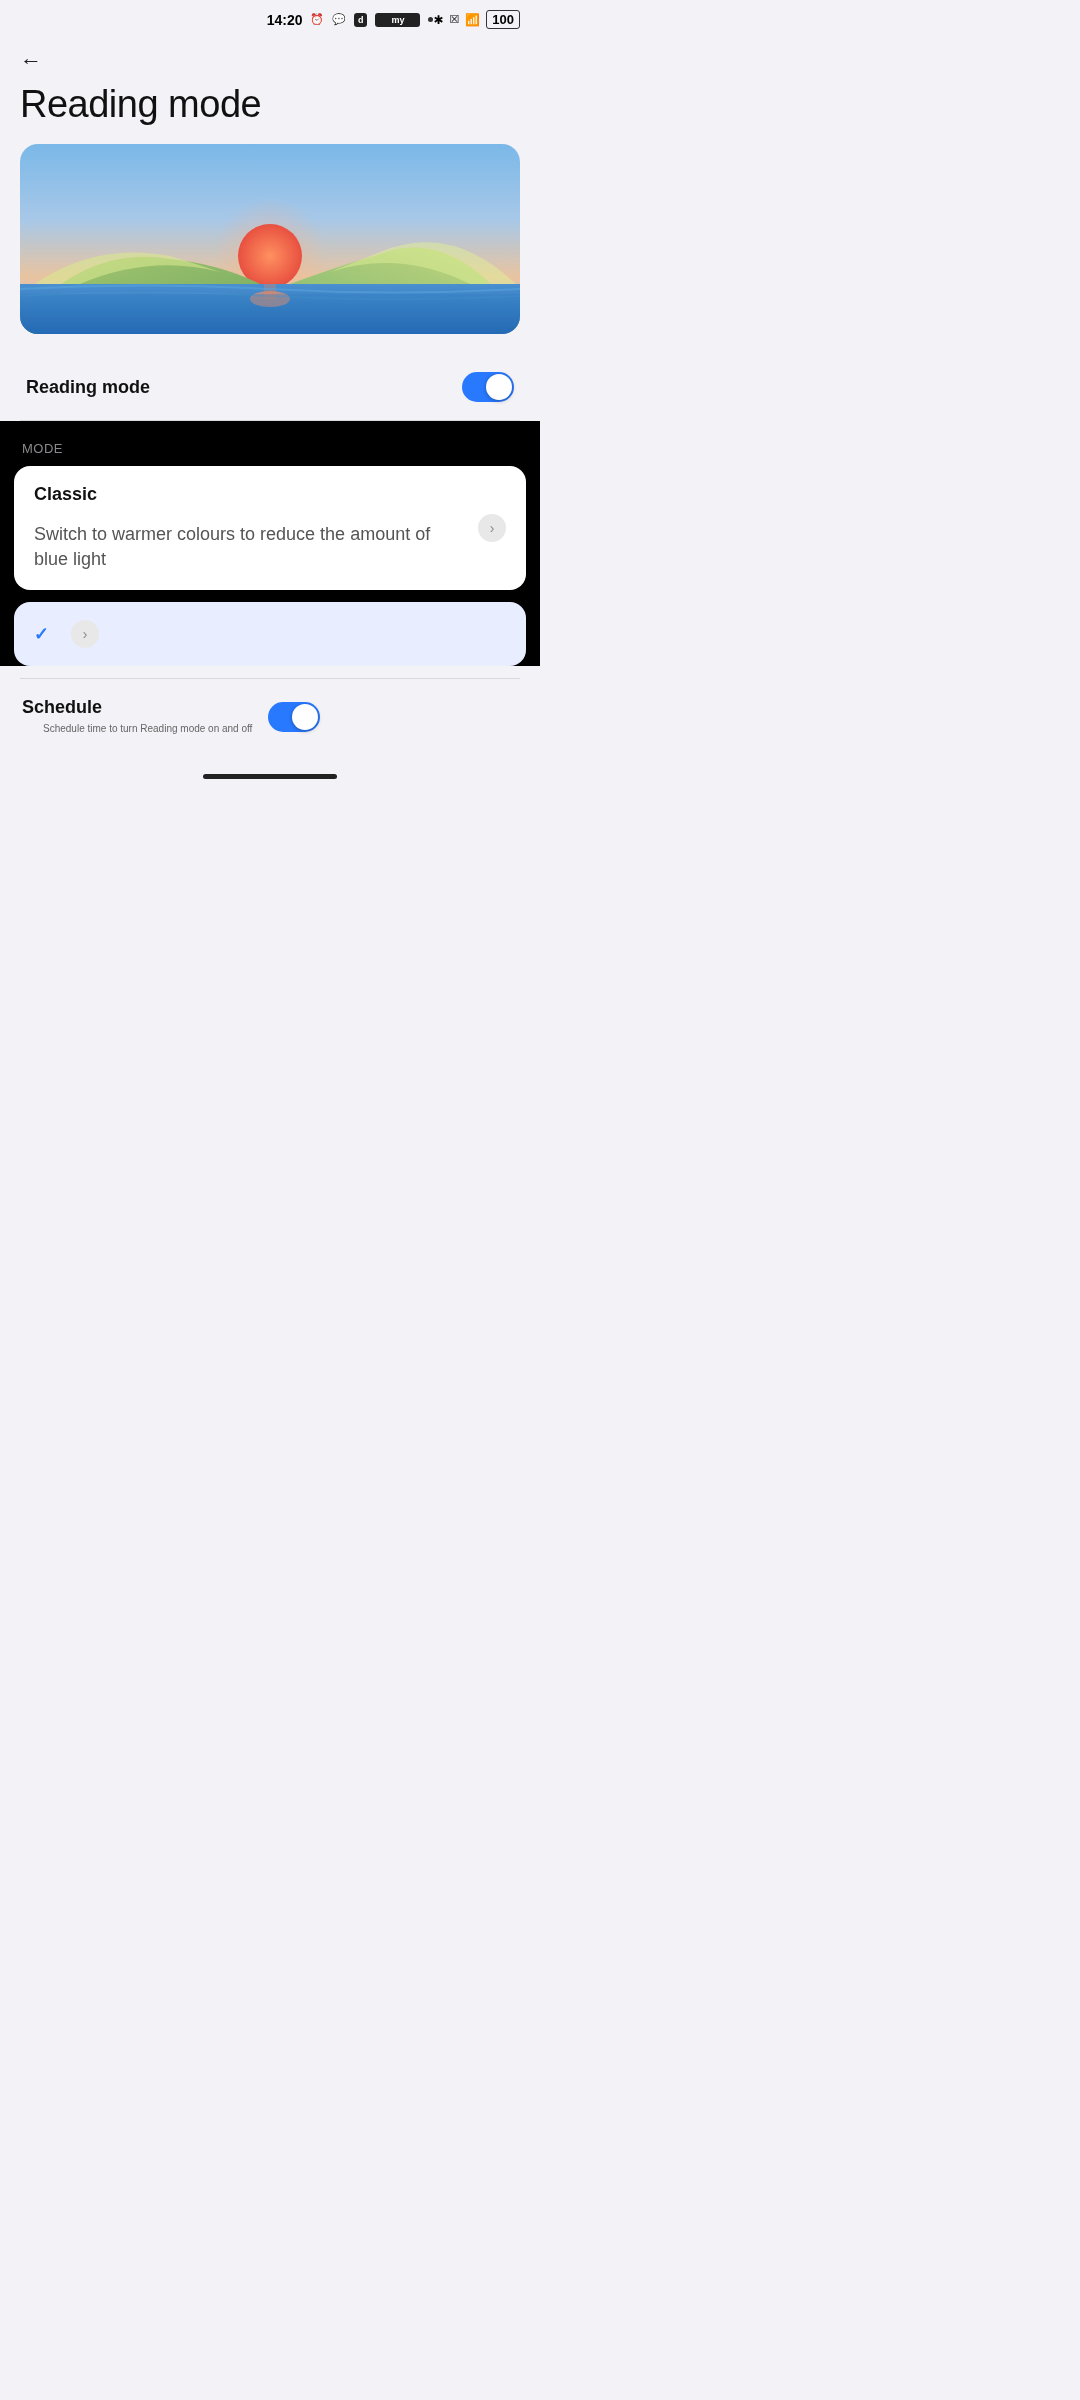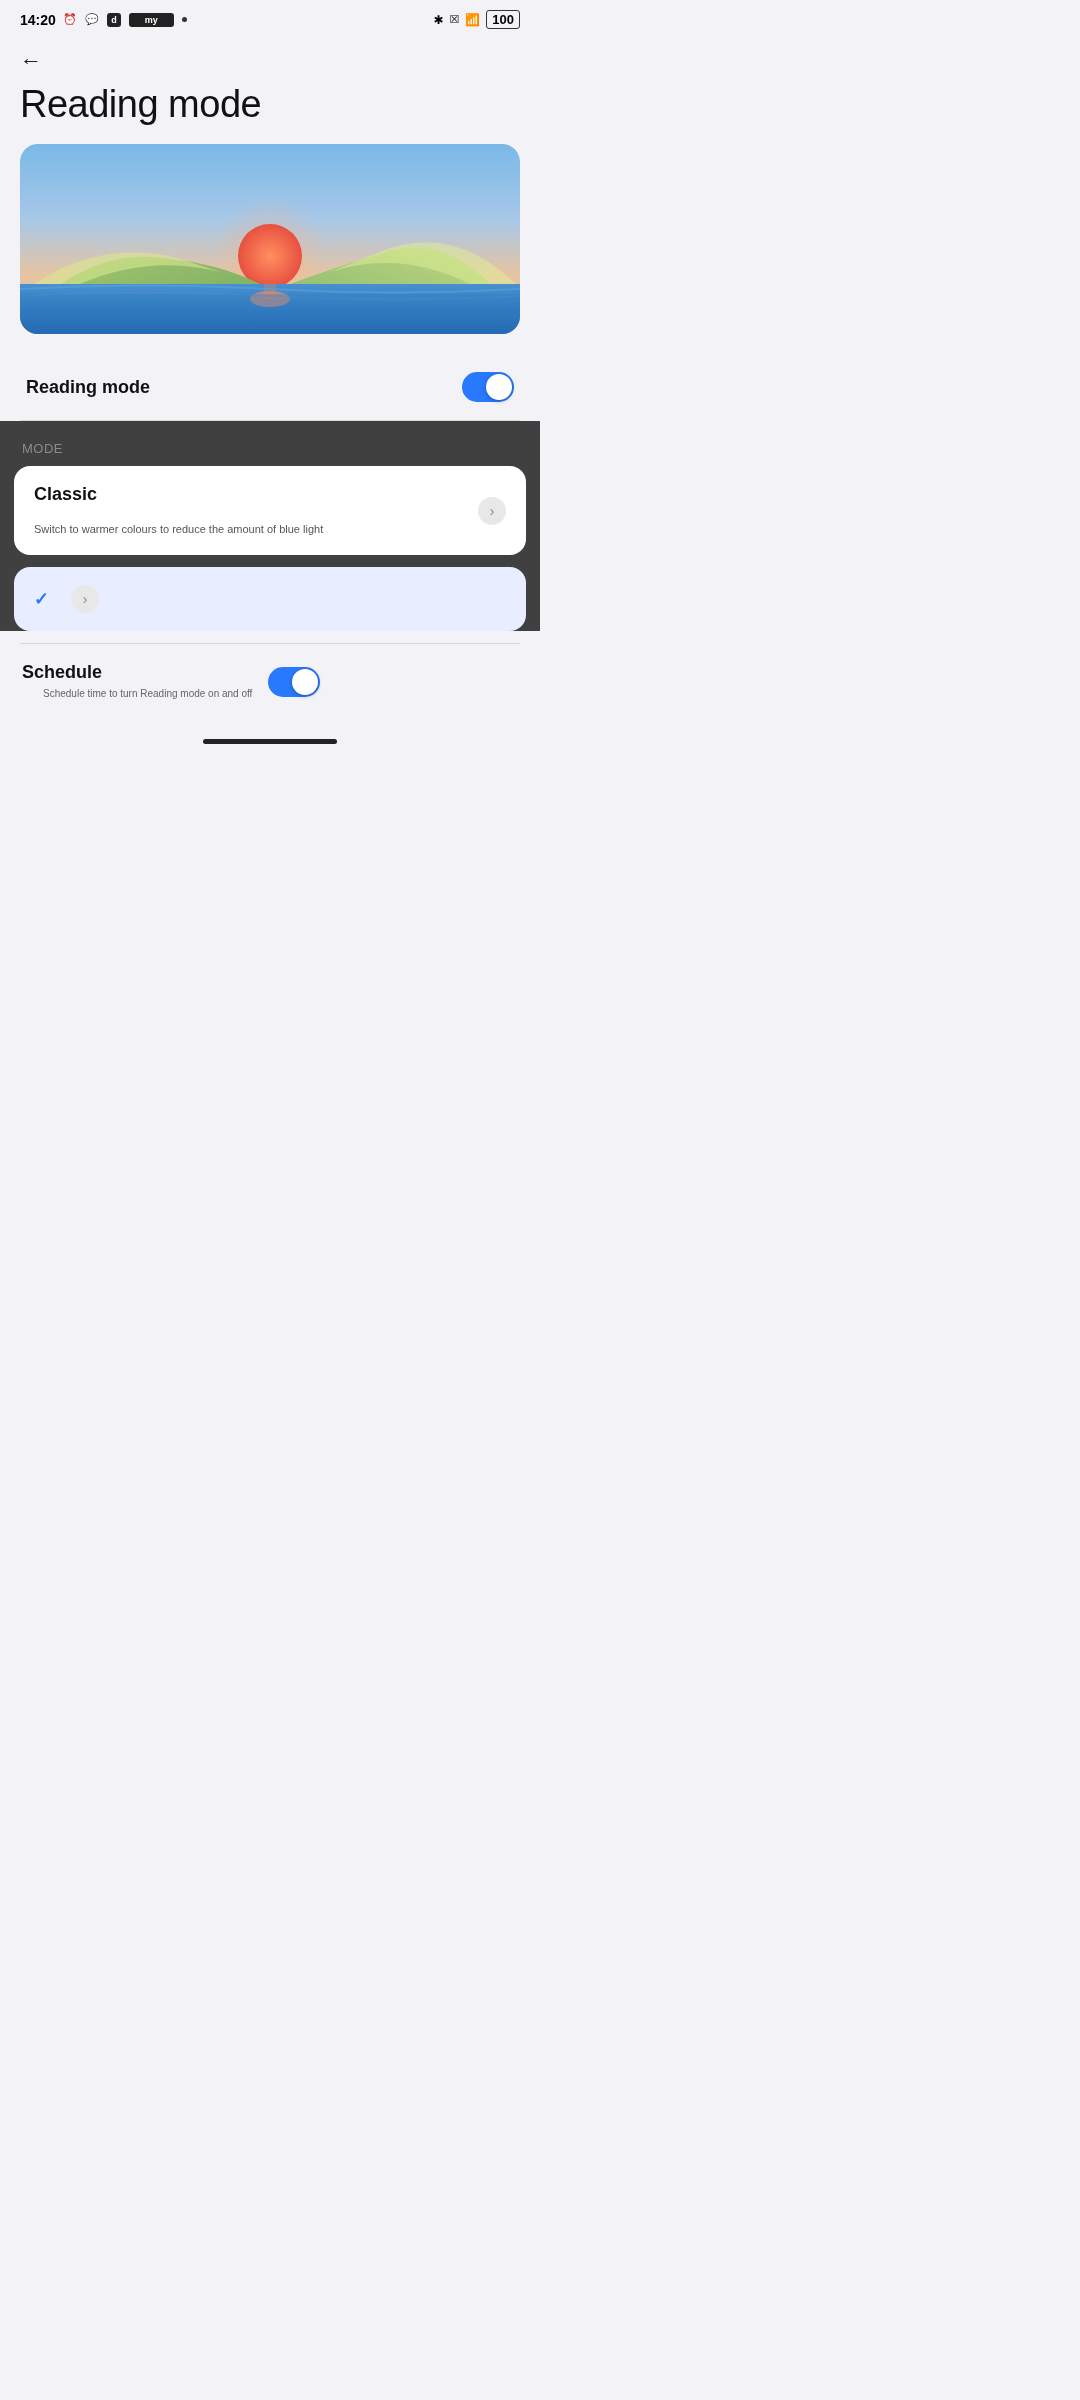--- a/index.html
+++ b/index.html
@@ -12,21 +12,21 @@
     body {
       width: 540px;
       min-height: 1200px;
       background-color: #f2f2f7;
       font-family: -apple-system, 'Helvetica Neue', Arial, sans-serif;
       overflow-x: hidden;
     }
 
     .status-bar {
       display: flex;
-      justify-content: space-between;
+      justify-content: flex-end;
       align-items: center;
       padding: 10px 20px 6px 20px;
       background: #f2f2f7;
     }
 
     .status-left {
       display: flex;
       align-items: center;
       gap: 8px;
       font-size: 13px;
@@ -162,21 +162,21 @@
       font-weight: 700;
       color: #111;
       margin-bottom: 4px;
     }
 
     .mode-card-title-selected {
       color: #2979ff;
     }
 
     .mode-card-desc {
-      font-size: 11px;
+      font-size: 18px;
       color: #555;
       line-height: 1.4;
       margin-top: 17px;
     }
 
     .mode-card-desc-selected {
       color: #2979ff;
     }
 
     .chevron-icon {
@@ -227,21 +227,21 @@
 
     .home-indicator {
       width: 134px;
       height: 5px;
       background: #222;
       border-radius: 3px;
       margin: 20px auto 10px auto;
     }
 
     .mode-cards-section {
-      background: #404040;
+      background: #000000;
       padding-top: 2px;
     }
 
     .notification-dot {
       width: 5px;
       height: 5px;
       background: #333;
       border-radius: 50%;
       display: inline-block;
     }

